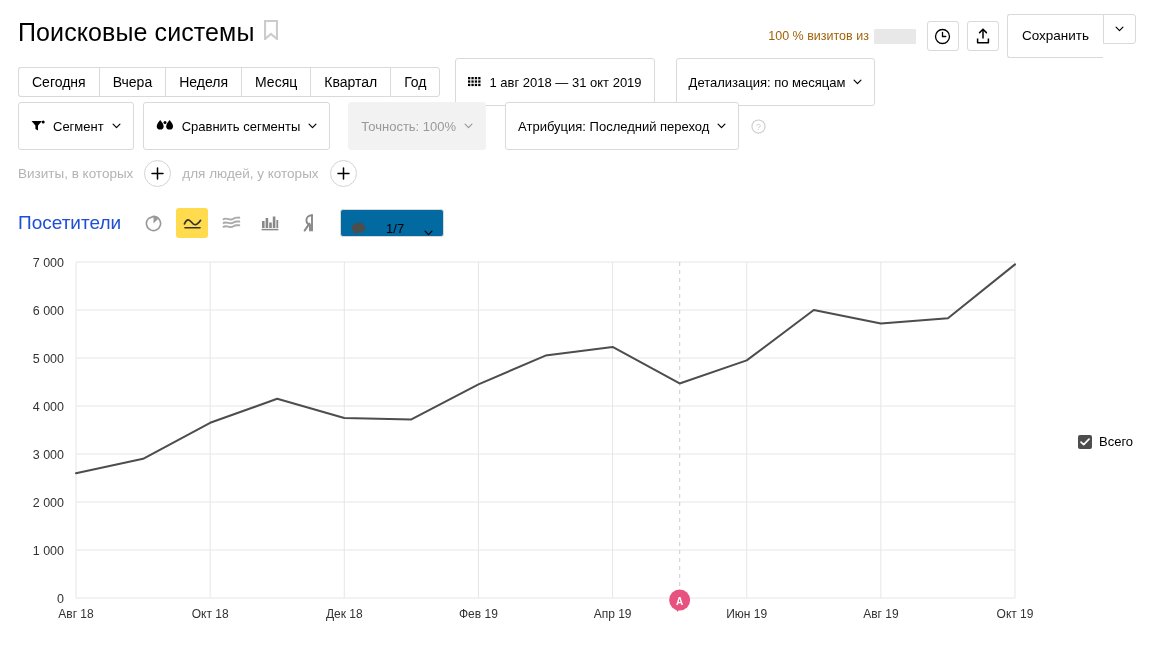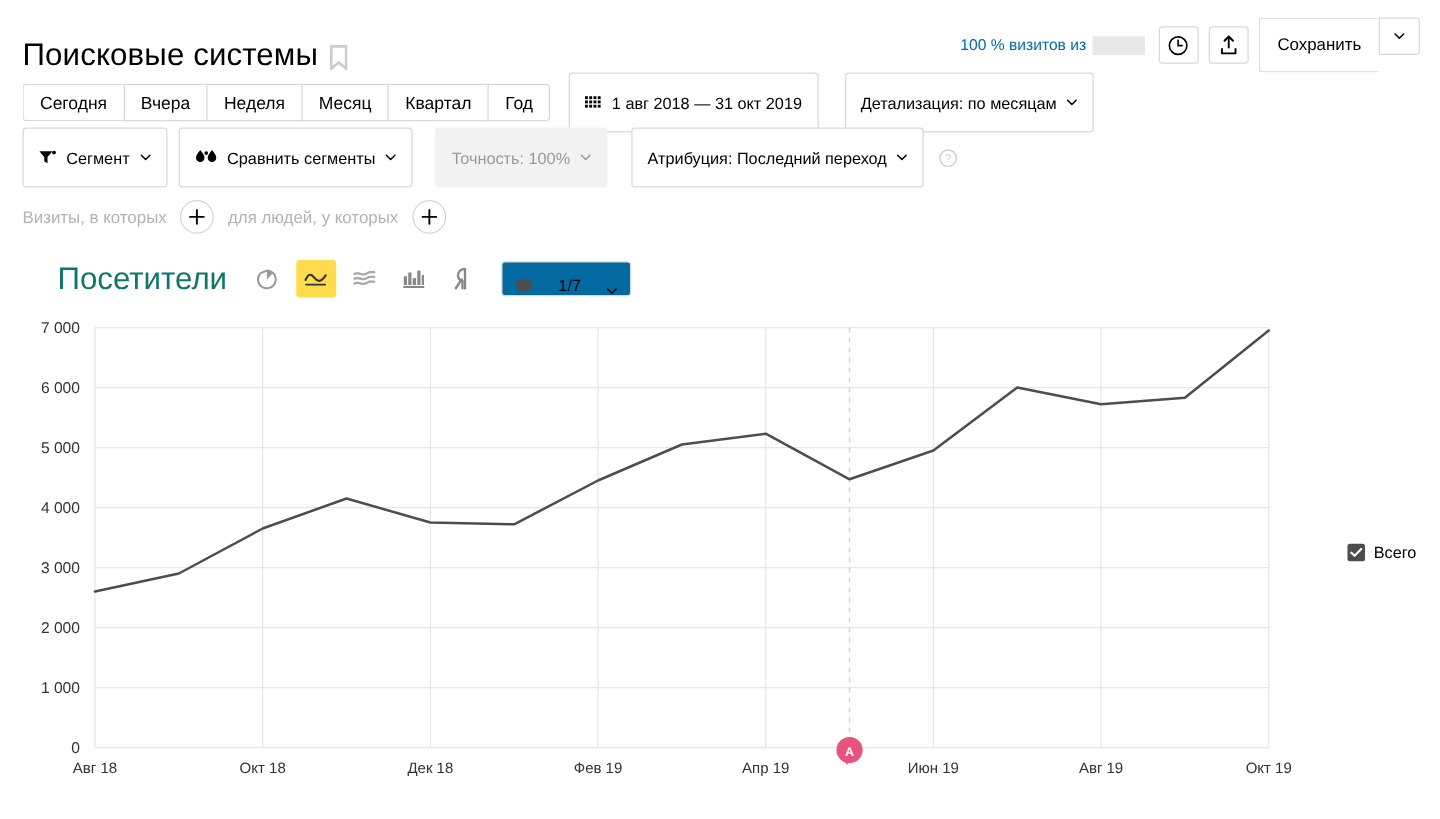--- a/index.html
+++ b/index.html
@@ -9,36 +9,36 @@
     width: 1152px; height: 655px;
     background: #ffffff;
     font-family: "Liberation Sans", "DejaVu Sans", sans-serif;
     color: #000;
     overflow: hidden;
   }
   .page { position: relative; width: 1152px; height: 655px; }
 
   
   .title-row {
-    position: absolute; left: 18px; top: 28px;
-    display: flex; align-items: center; gap: 10px;
+    position: absolute; left: 18px; top: 16px;
+    display: flex; align-items: flex-start; gap: 10px;
   }
   .page-title {
     font-size: 25px; font-weight: 400; color: #000;
     letter-spacing: 0.1px; line-height: 32px; white-space: nowrap;
   }
   .bookmark-icon { width: 14px; height: 20px; display: block; margin-top: 4px; }
 
   
   .top-right {
     position: absolute; right: 16px; top: 14px;
     display: flex; align-items: center; gap: 8px;
   }
   .visits-note {
-    font-size: 12.5px; color: #0369a1; white-space: nowrap;
+    font-size: 12.5px; color: #a16207; white-space: nowrap;
     display: flex; align-items: center; gap: 5px; margin-right: 3px;
   }
   .blur-chip {
     display: inline-block; width: 42px; height: 15px;
     background: #e8e8e8; border-radius: 1px;
   }
   .icon-btn {
     width: 32px; height: 30px; border: 1px solid #d9d9d9; border-radius: 3px;
     background: #fff; display: flex; align-items: center; justify-content: center;
     cursor: pointer;
@@ -84,21 +84,21 @@
   
   .row-filters { position: absolute; left: 18px; top: 160px; display: flex; align-items: center; gap: 11px; }
   .filter-label { font-size: 13.5px; color: #b3b3b3; white-space: nowrap; }
   .plus-btn {
     width: 27px; height: 27px; border-radius: 50%; border: 1px solid #d4d4d4;
     background: #fff; display: flex; align-items: center; justify-content: center; cursor: pointer;
   }
 
   
   .chart-head { position: absolute; left: 18px; top: 208px; display: flex; align-items: center; gap: 7px; }
-  .chart-title { font-size: 25px; color: #0f766e; margin-right: 9px; white-space: nowrap; margin-left: 28px; }
+  .chart-title { font-size: 19px; color: #1d4ed8; margin-right: 9px; white-space: nowrap; }
   .viz-btn {
     width: 32px; height: 30px; border-radius: 3px; background: transparent; border: none;
     display: flex; align-items: center; justify-content: center; cursor: pointer; padding: 0;
   }
   .viz-btn.active { background: #ffdb4d; }
   .comment-btn {
     height: 28px; display: inline-flex; align-items: flex-end; gap: 20px;
     padding: 0 10px; border: 1px solid #d9d9d9; border-radius: 3px;
     background: #0369a1; font-size: 13px; font-family: inherit; cursor: pointer;
     margin-left: 8px;

